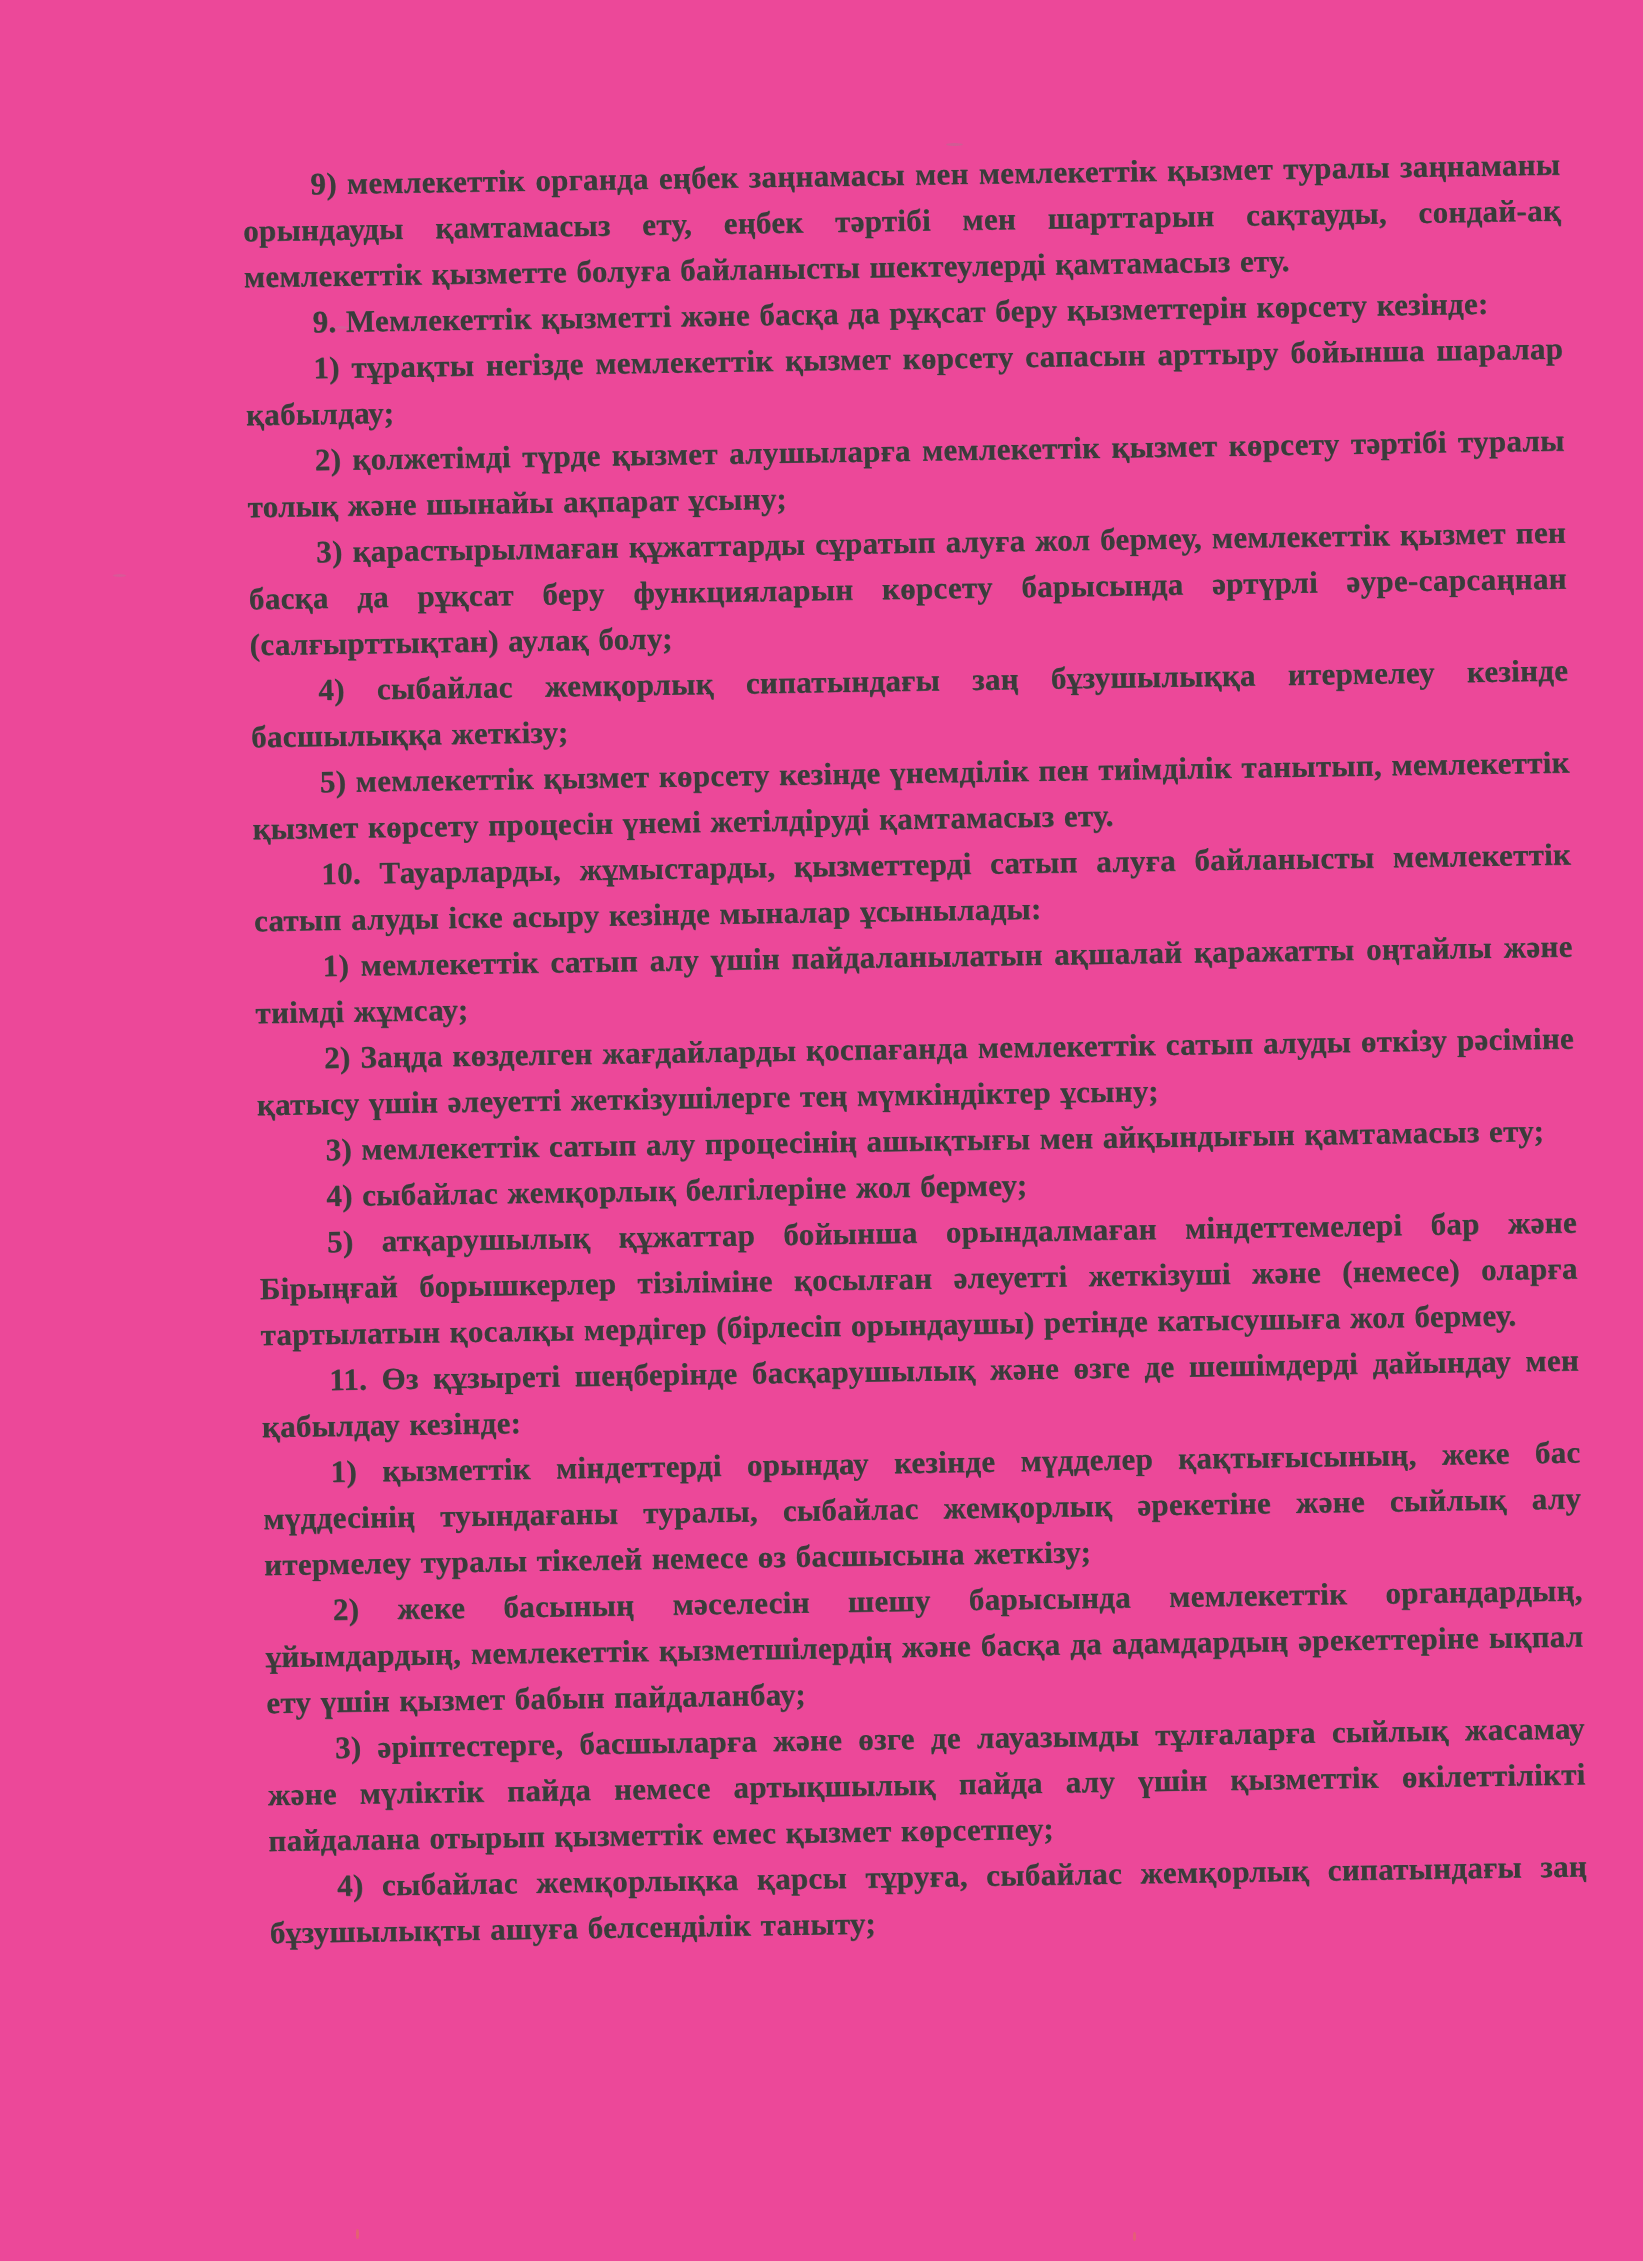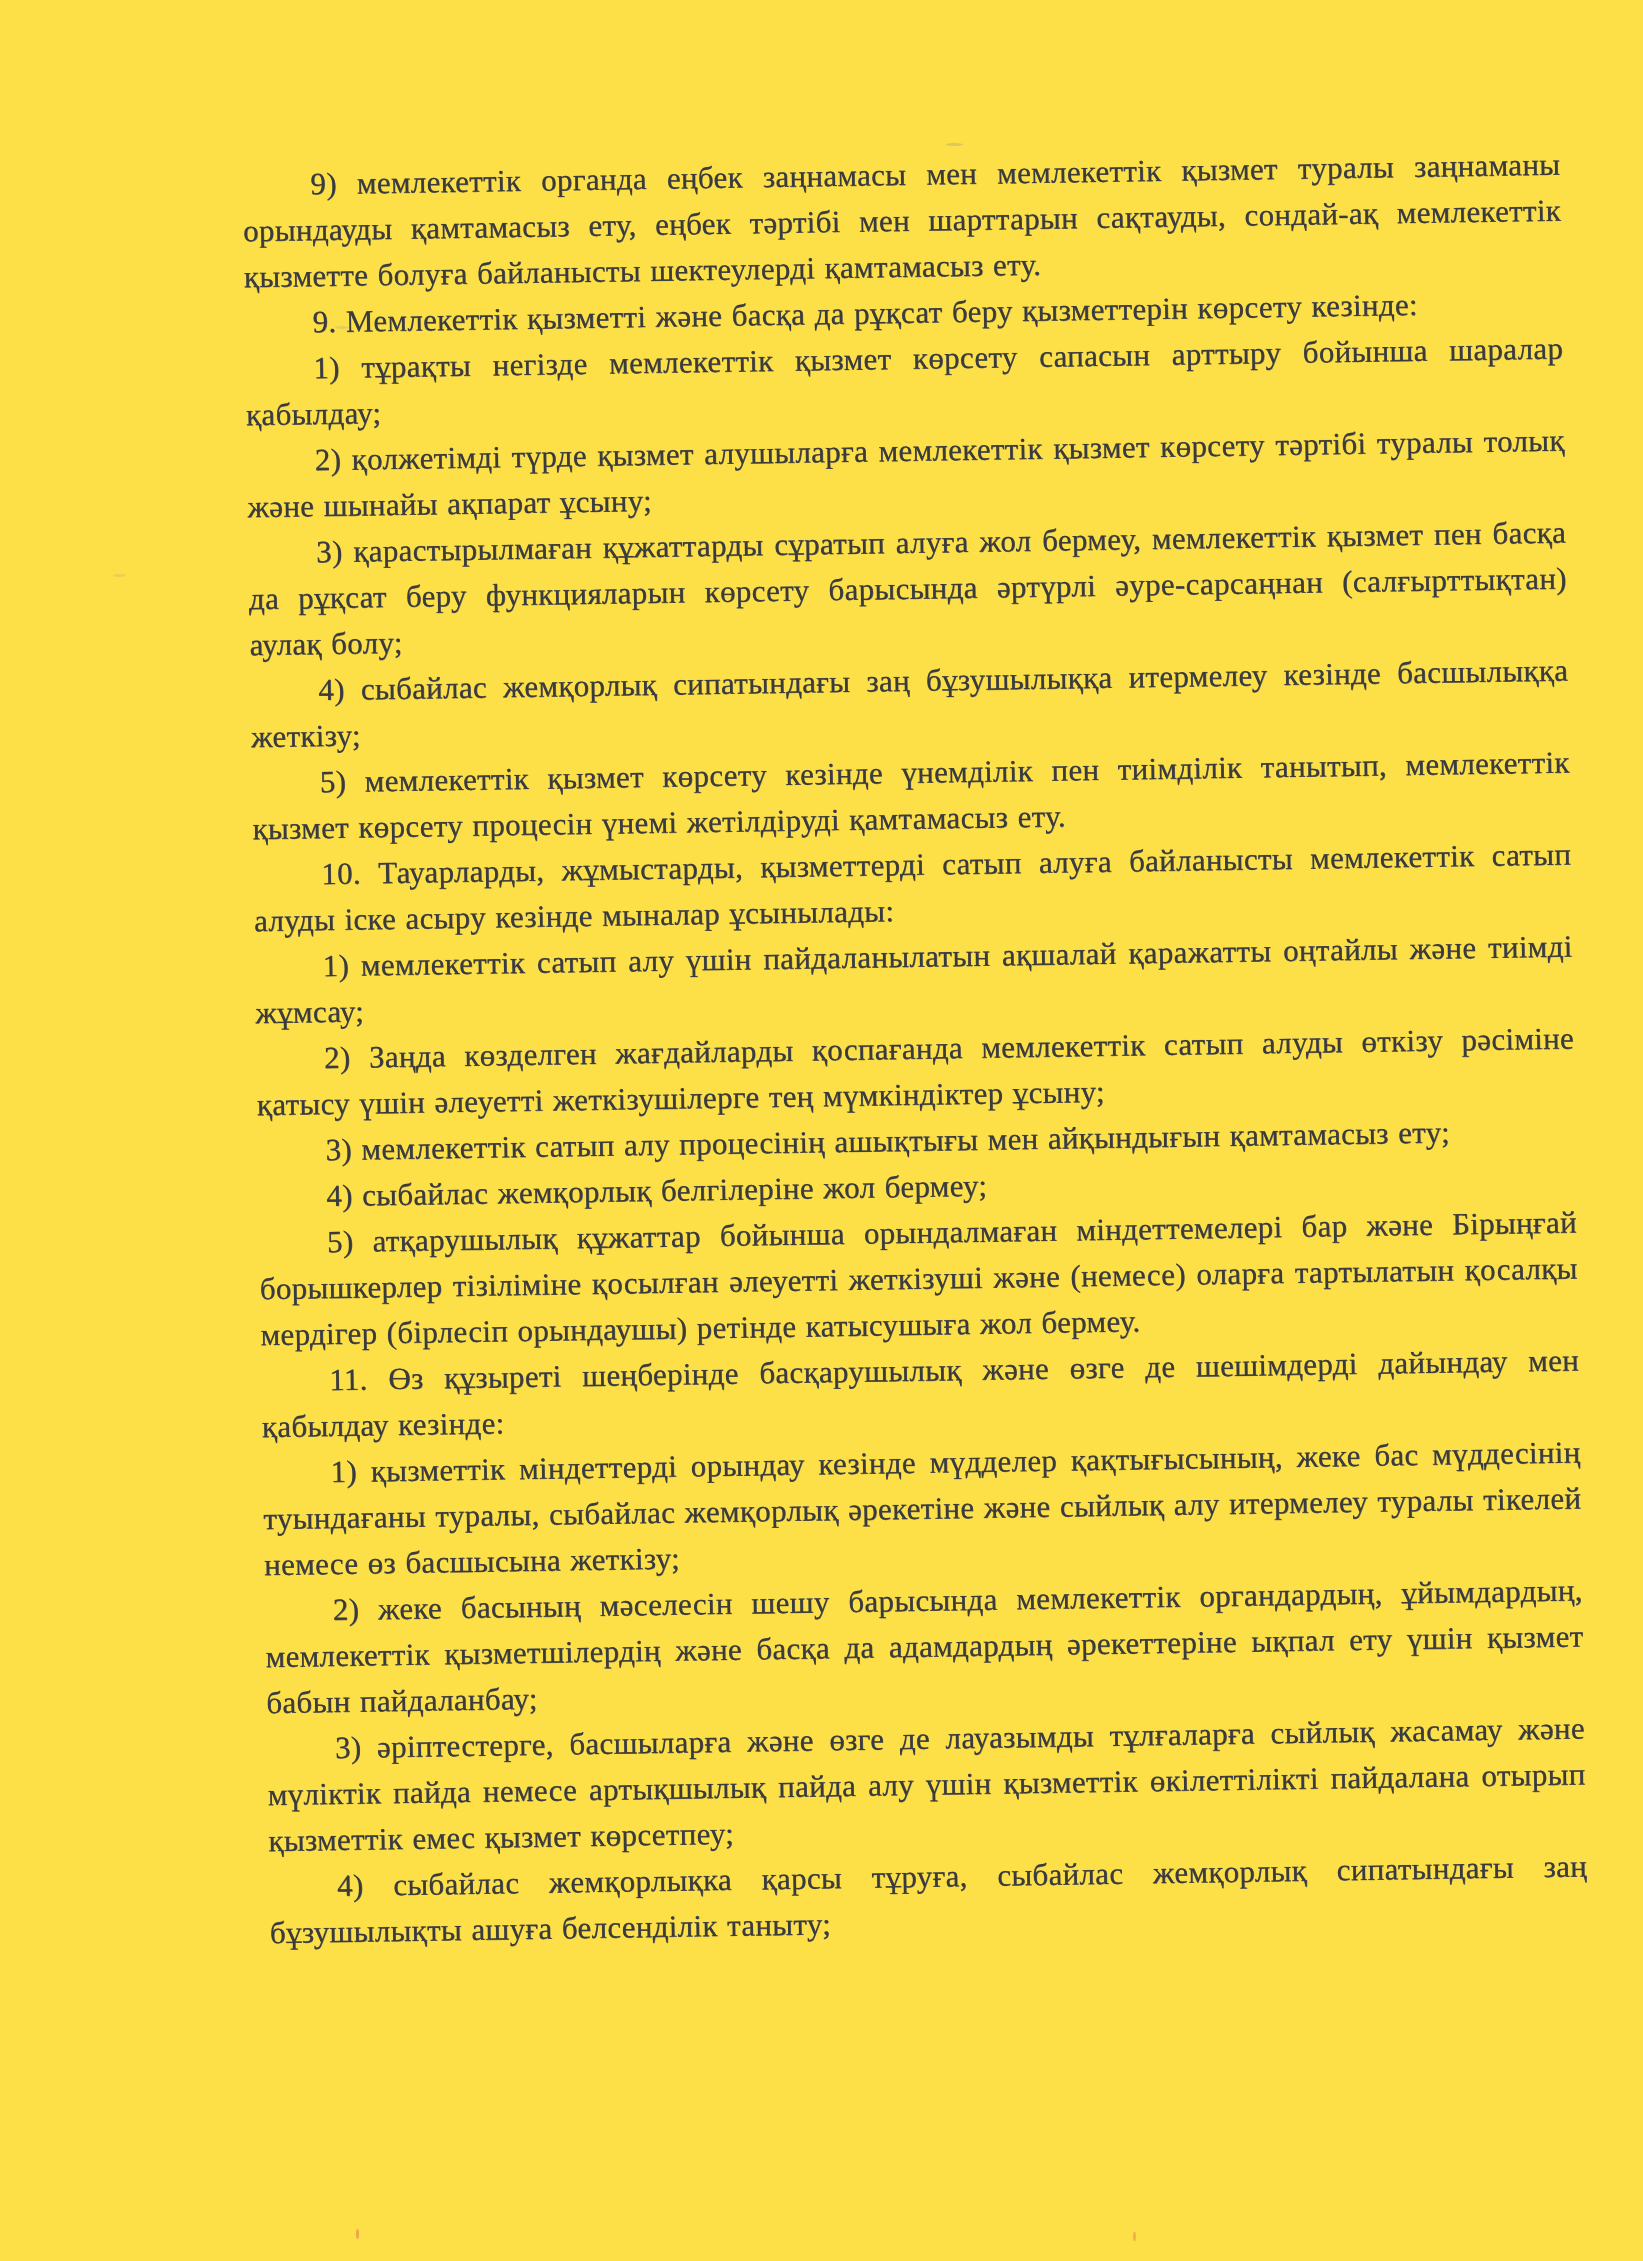--- a/index.html
+++ b/index.html
@@ -9,21 +9,22 @@
   }
   body {
     width: 1644px;
     height: 2261px;
     position: relative;
     overflow: hidden;
   }
   .page {
     position: absolute;
     inset: 0;
-    background: #fde047;
+    background: #ec4899;
+    font-weight: bold;
   }
   .text-block {
     position: absolute;
     left: 242px;
     top: 152px;
     width: 1318px;
     transform: rotate(-0.9deg);
     transform-origin: 50% 0;
     font-family: "Liberation Serif", "DejaVu Serif", serif;
     font-size: 31px;

